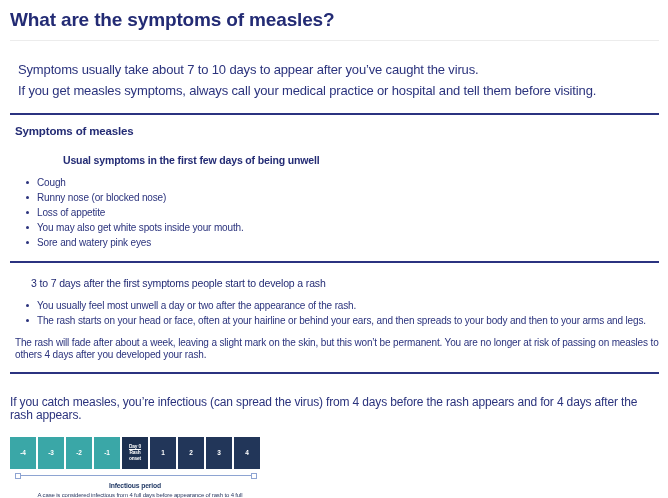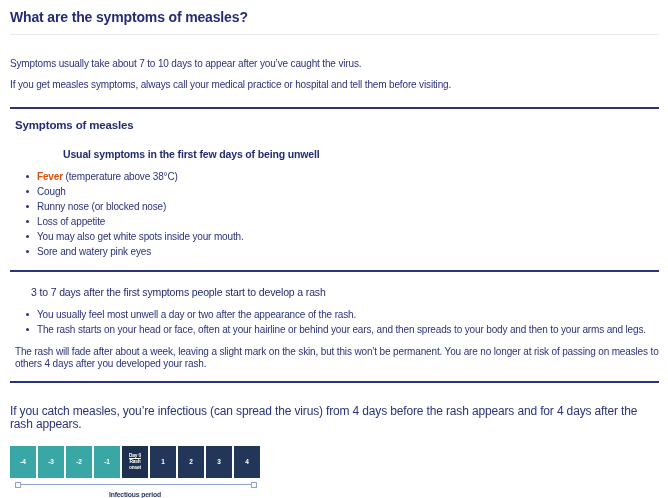--- a/index.html
+++ b/index.html
@@ -3,27 +3,27 @@
 <meta charset="utf-8">
 <style>
   html,body{margin:0;padding:0;background:#ffffff;}
   body{
     width:668px;height:498px;overflow:hidden;
     font-family:"Liberation Sans","DejaVu Sans",sans-serif;
     color:#2b337d;letter-spacing:-0.15px;
   }
   .page{padding:0 9px 0 10px;}
   .page-title{
-    font-size:14px;font-weight:bold;color:#232b74;
+    font-size:19px;font-weight:bold;color:#232b74;
     margin:9px 0 0 0;line-height:1.2;
   }
   hr{border:none;margin:0;}
   hr.light{border-top:1px solid #ececec;margin-top:8px;}
   hr.navy{border-top:2px solid #2b3380;}
-  .intro-p{font-size:10px;margin:0;line-height:13px;}
+  .intro-p{font-size:13px;margin:8px;line-height:13px;}
   .p1{margin-top:22px;}
   .p2{margin-top:8px;}
   .hr-a{margin-top:16px;}
   .section{padding-left:5px;}
   .sec-heading{font-size:11.5px;font-weight:bold;margin:10px 0 0 0;color:#232b74;}
   .sub-heading{font-size:10.5px;font-weight:bold;margin:17px 0 0 0;color:#232b74;padding-left:48px;}
   ul.bullets{margin:9px 0 0 0;padding:0 0 0 22px;list-style:none;}
   ul.bullets li{
     font-size:10px;line-height:15px;position:relative;
   }
@@ -64,21 +64,20 @@
 
   <p class="intro-p p1">Symptoms usually take about 7 to 10 days to appear after you’ve caught the virus.</p>
   <p class="intro-p p2">If you get measles symptoms, always call your medical practice or hospital and tell them before visiting.</p>
 
   <hr class="navy hr-a">
 
   <div class="section">
     <h2 class="sec-heading">Symptoms of measles</h2>
     <h3 class="sub-heading">Usual symptoms in the first few days of being unwell</h3>
     <ul class="bullets">
-      <li><span class="fever-word">Fever</span><span> (temperature above 38°C)</span></li>
       <li>Cough</li>
       <li>Runny nose (or blocked nose)</li>
       <li>Loss of appetite</li>
       <li>You may also get white spots inside your mouth.</li>
       <li>Sore and watery pink eyes</li>
     </ul>
   </div>
 
   <hr class="navy hr-b">
 

